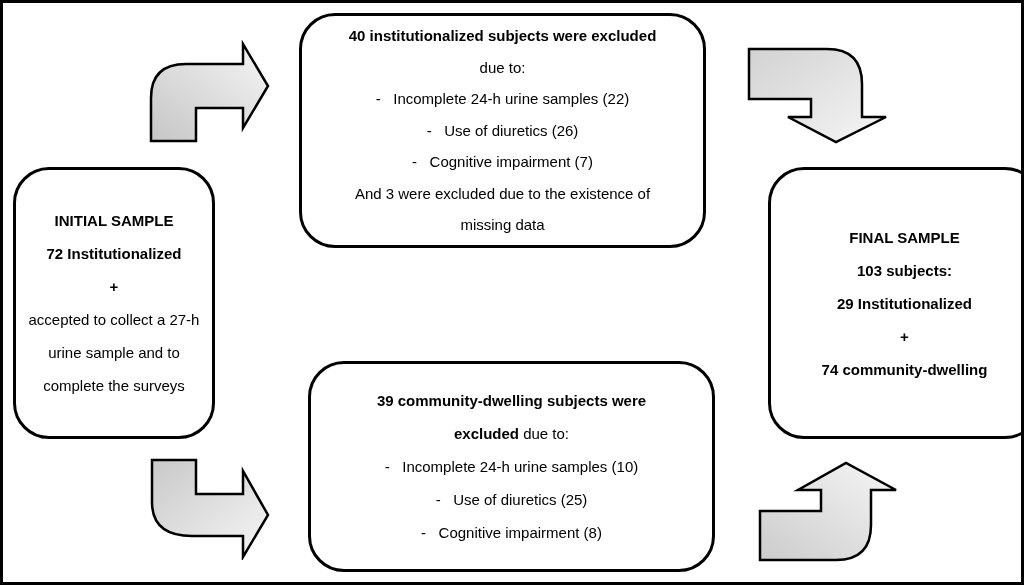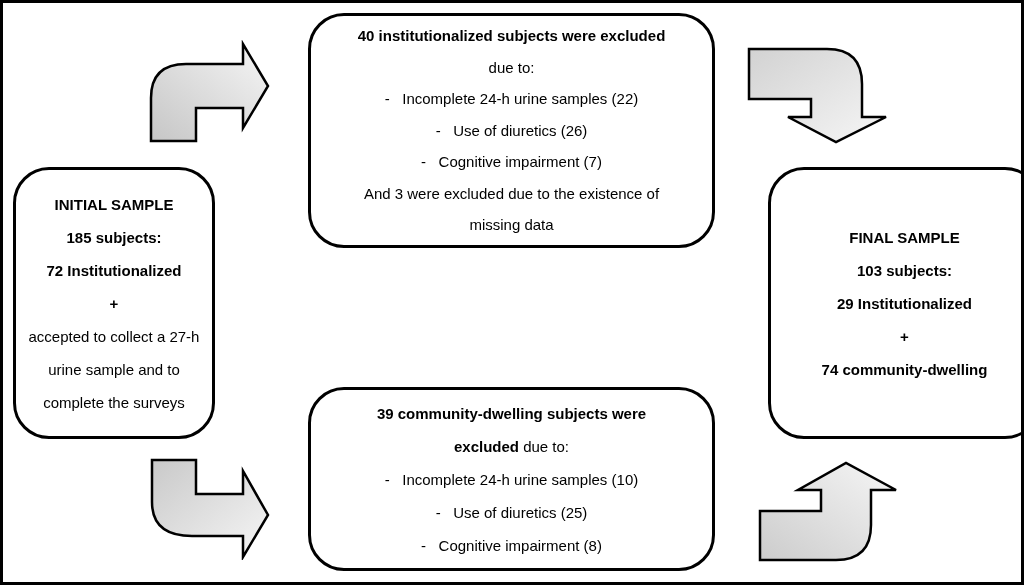--- a/index.html
+++ b/index.html
@@ -31,22 +31,22 @@
     color: #000000;
     font-size: 15px;
   }
   .flowbox .line {
     white-space: pre-wrap;
     line-height: 33px;
   }
   .flowbox.tight .line { line-height: 31.5px; }
   .bold { font-weight: bold; }
   #initial-box { left: 10px;  top: 164px; width: 202px; height: 272px; }
-  #top-box     { left: 305px; top: 10px;  width: 407px; height: 235px; }
-  #bottom-box  { left: 305px; top: 384px; width: 407px; height: 184px; }
+  #top-box     { left: 296px; top: 10px;  width: 407px; height: 235px; }
+  #bottom-box  { left: 305px; top: 358px; width: 407px; height: 211px; }
   #final-box   { left: 765px; top: 164px; width: 273px; height: 272px; }
   .arrow {
     position: absolute;
   }
   .arrow path {
     stroke: #000000;
     stroke-width: 2.5;
     stroke-linejoin: miter;
   }
   #arrow-a { left: 145px; top: 37px;  width: 124px; height: 104px; }
@@ -54,21 +54,20 @@
   #arrow-c { left: 146px; top: 454px; width: 123px; height: 103px; }
   #arrow-d { left: 754px; top: 456px; width: 143px; height: 104px; }
 </style>
 </head>
 <body>
 
 <div class="canvas">
 
   <div class="flowbox" id="initial-box">
     <div class="line bold">INITIAL SAMPLE</div>
-    <div class="line bold">185 subjects:</div>
     <div class="line bold">72 Institutionalized</div>
     <div class="line bold">+</div>
     <div class="line">accepted to collect a 27-h</div>
     <div class="line">urine sample and to</div>
     <div class="line">complete the surveys</div>
   </div>
 
   <div class="flowbox tight" id="top-box">
     <div class="line bold">40 institutionalized subjects were excluded</div>
     <div class="line">due to:</div>

